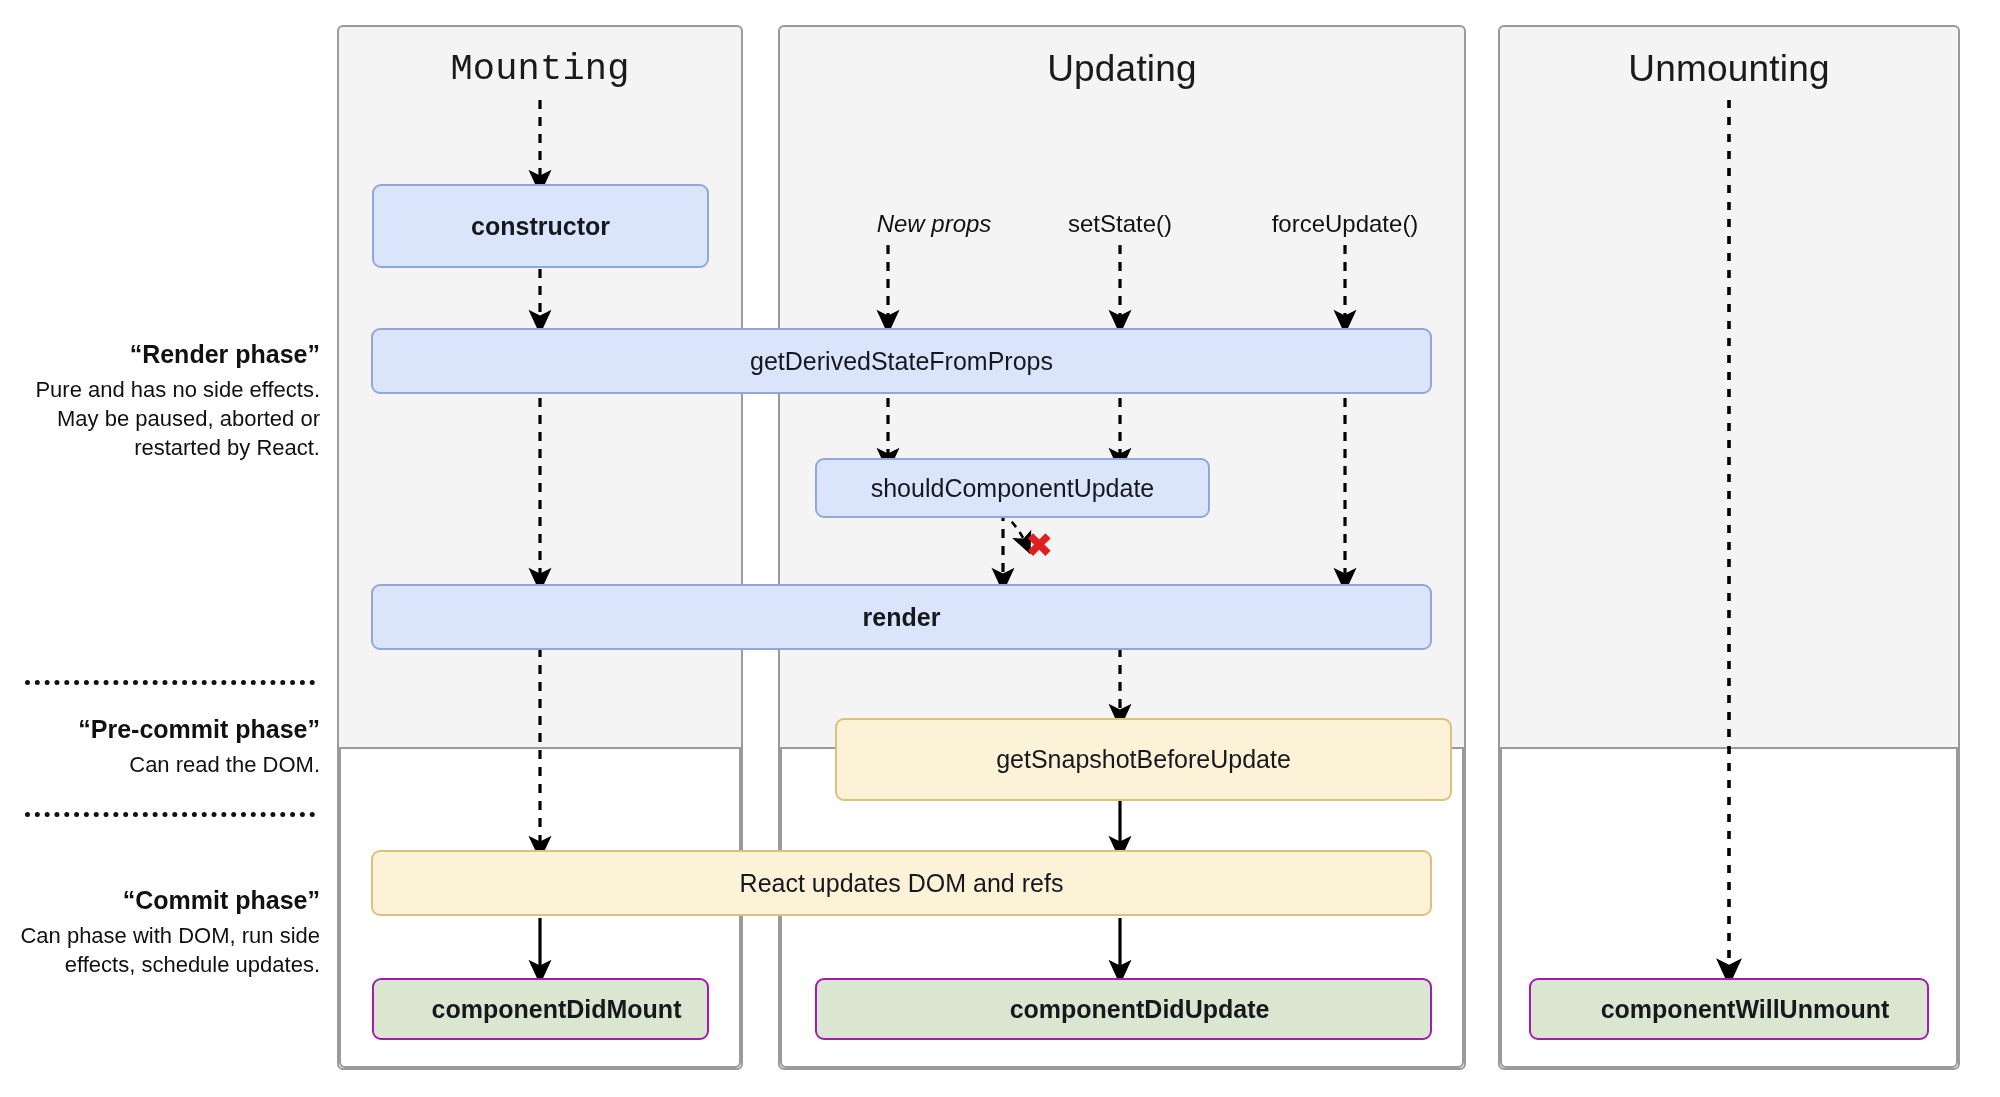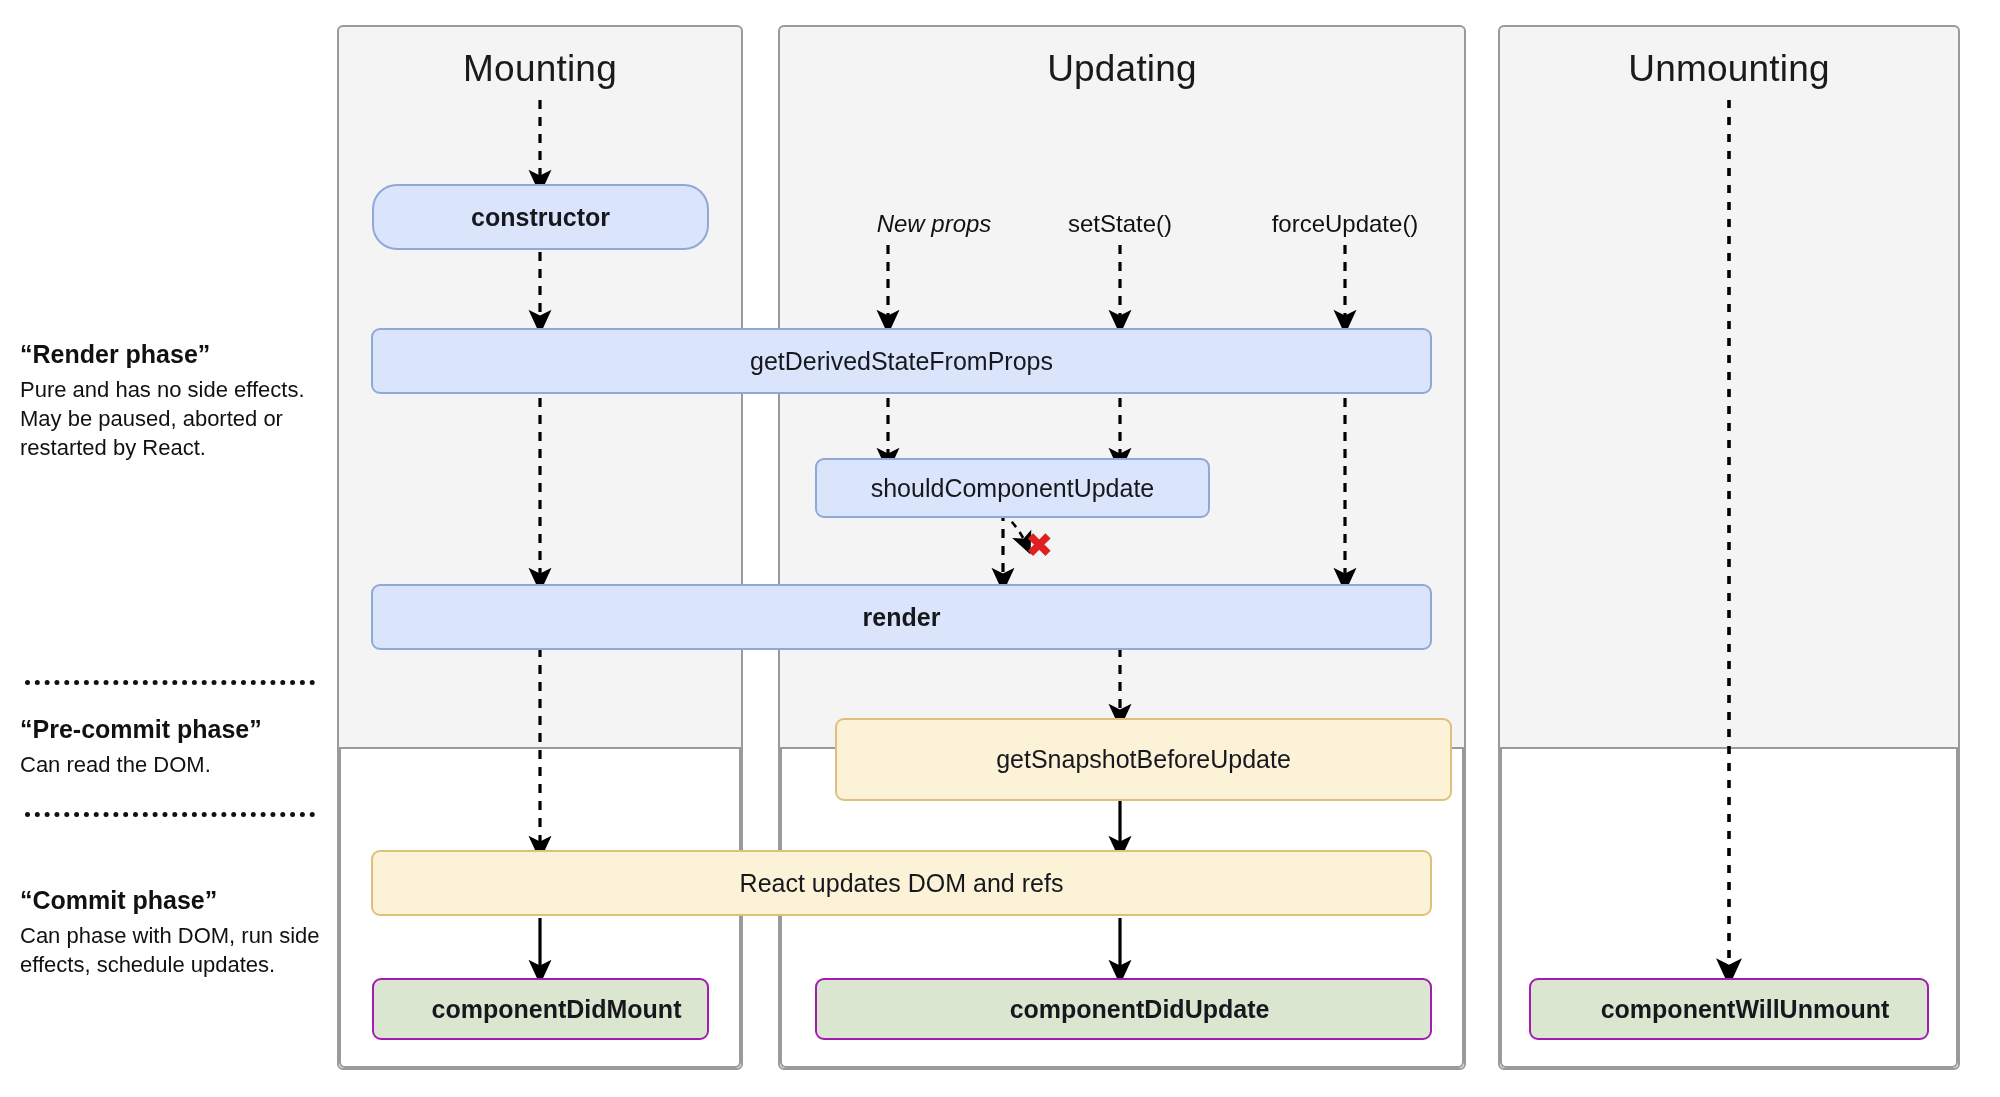--- a/index.html
+++ b/index.html
@@ -22,21 +22,21 @@
   .node{position:absolute;box-sizing:border-box;border-radius:9px;
         display:flex;align-items:center;justify-content:center;
         font-size:25px;line-height:1.15;text-align:center;}
   .node.blue  {background:#dae5fb;border:2px solid #8fa8d8;color:#16181d;}
   .node.yellow{background:#fcf2d8;border:2px solid #ddc07c;color:#16181d;}
   .node.green {background:#dbe6d1;border:2px solid #a21caf;color:#16181d;padding-left:32px;}
   .node.bold  {font-weight:700;}
   .node.italic{text-align:right;}
 
   
-  .legend-block{position:absolute;text-align:left;width:300px;left:20px;}
+  .legend-block{position:absolute;text-align:right;width:300px;left:20px;}
   .legend-title{font-size:25px;font-weight:700;color:#111;margin-bottom:6px;}
   .legend-body{font-size:22px;font-weight:400;color:#111;line-height:1.32;}
   .dotted-rule{position:absolute;left:25px;width:290px;height:0;
                border-top:5px dotted #111;}
 
   
   .trigger{position:absolute;font-size:24px;text-align:center;color:#111;
            white-space:nowrap;transform:translateX(-50%);}
   .trigger.italic{font-style:italic;margin-left:36px;}
 
@@ -54,21 +54,21 @@
   <div class="panel" style="left:778px;top:25px;width:688px;height:1045px;"></div>
   <div class="panel-white-foot" style="left:780px;top:749px;width:684px;height:319px;border-left:2px solid #9a9a9a;border-right:2px solid #9a9a9a;border-bottom:2px solid #9a9a9a;border-radius:0 0 6px 6px;"></div>
 
   <div class="panel" style="left:1498px;top:25px;width:462px;height:1045px;"></div>
   <div class="panel-white-foot" style="left:1500px;top:749px;width:458px;height:319px;border-left:2px solid #9a9a9a;border-right:2px solid #9a9a9a;border-bottom:2px solid #9a9a9a;border-radius:0 0 6px 6px;"></div>
 
   <div class="phase-divider" style="left:337px;top:747px;width:406px;"></div>
   <div class="phase-divider" style="left:778px;top:747px;width:688px;"></div>
   <div class="phase-divider" style="left:1498px;top:747px;width:462px;"></div>
 
-  <div class="panel-title" style="left:337px;top:48px;width:406px;">Mounting</div>
+  <div class="panel-title" style="left:337px;top:48px;width:406px;font-family:Liberation Mono, monospace;">Mounting</div>
   <div class="panel-title" style="left:778px;top:48px;width:688px;">Updating</div>
   <div class="panel-title" style="left:1498px;top:48px;width:462px;">Unmounting</div>
 
   <div class="legend-block" style="top:340px;">
     <div class="legend-title">“Render phase”</div>
     <div class="legend-body">Pure and has no side effects. May be paused, aborted or restarted by React.</div>
   </div>
 
   <div class="dotted-rule" style="top:680px;"></div>
 
@@ -122,21 +122,21 @@
     <line x1="1120" y1="784" x2="1120" y2="848" stroke="#000" stroke-width="3.2" marker-end="url(#ah)"></line>
 
     <line x1="1120" y1="918" x2="1120" y2="972" stroke="#000" stroke-width="3.2" marker-end="url(#ah)"></line>
 
     <line x1="1729" y1="100" x2="1729" y2="972" stroke="#000" stroke-width="3.6" stroke-dasharray="8,9" marker-end="url(#ah)"></line>
   </svg>
 
   <div style="position:absolute;left:1025px;top:528px;font-size:34px;
               font-weight:700;color:#e02020;line-height:1;">✖</div>
 
-  <div class="node blue bold" style="left:372px;top:184px;width:337px;height:66px;border-radius:25px;">constructor</div>
+  <div class="node blue bold" style="left:372px;top:184px;width:337px;height:84px;">constructor</div>
 
   <div class="node blue" style="left:371px;top:328px;width:1061px;height:66px;">getDerivedStateFromProps</div>
 
   <div class="node blue" style="left:815px;top:458px;width:395px;height:60px;">shouldComponentUpdate</div>
 
   <div class="node blue bold" style="left:371px;top:584px;width:1061px;height:66px;">render</div>
 
   <div class="node yellow" style="left:815px;top:718px;width:617px;height:83px;margin-left:20px;">getSnapshotBeforeUpdate</div>
 
   <div class="node yellow italic" style="left:371px;top:850px;width:1061px;height:66px;">React updates DOM and refs</div>

